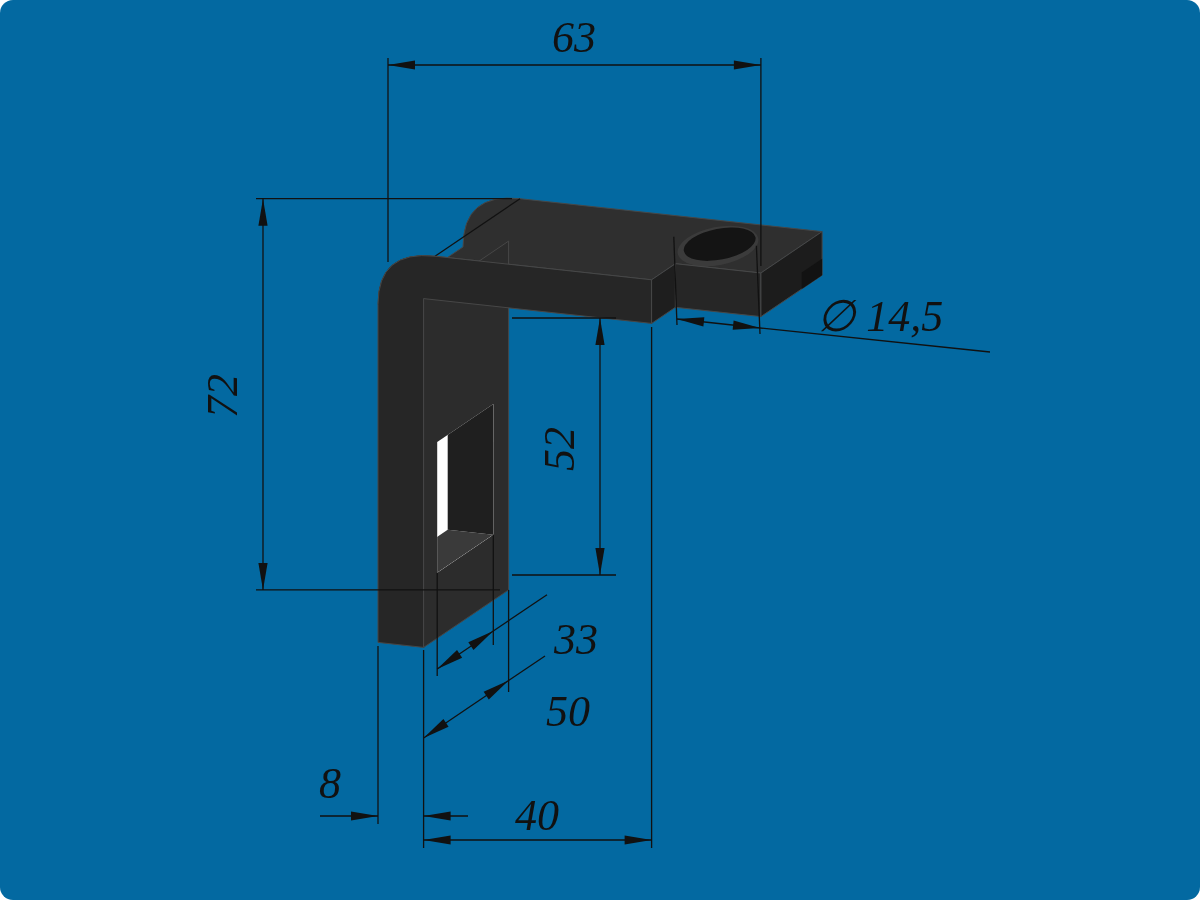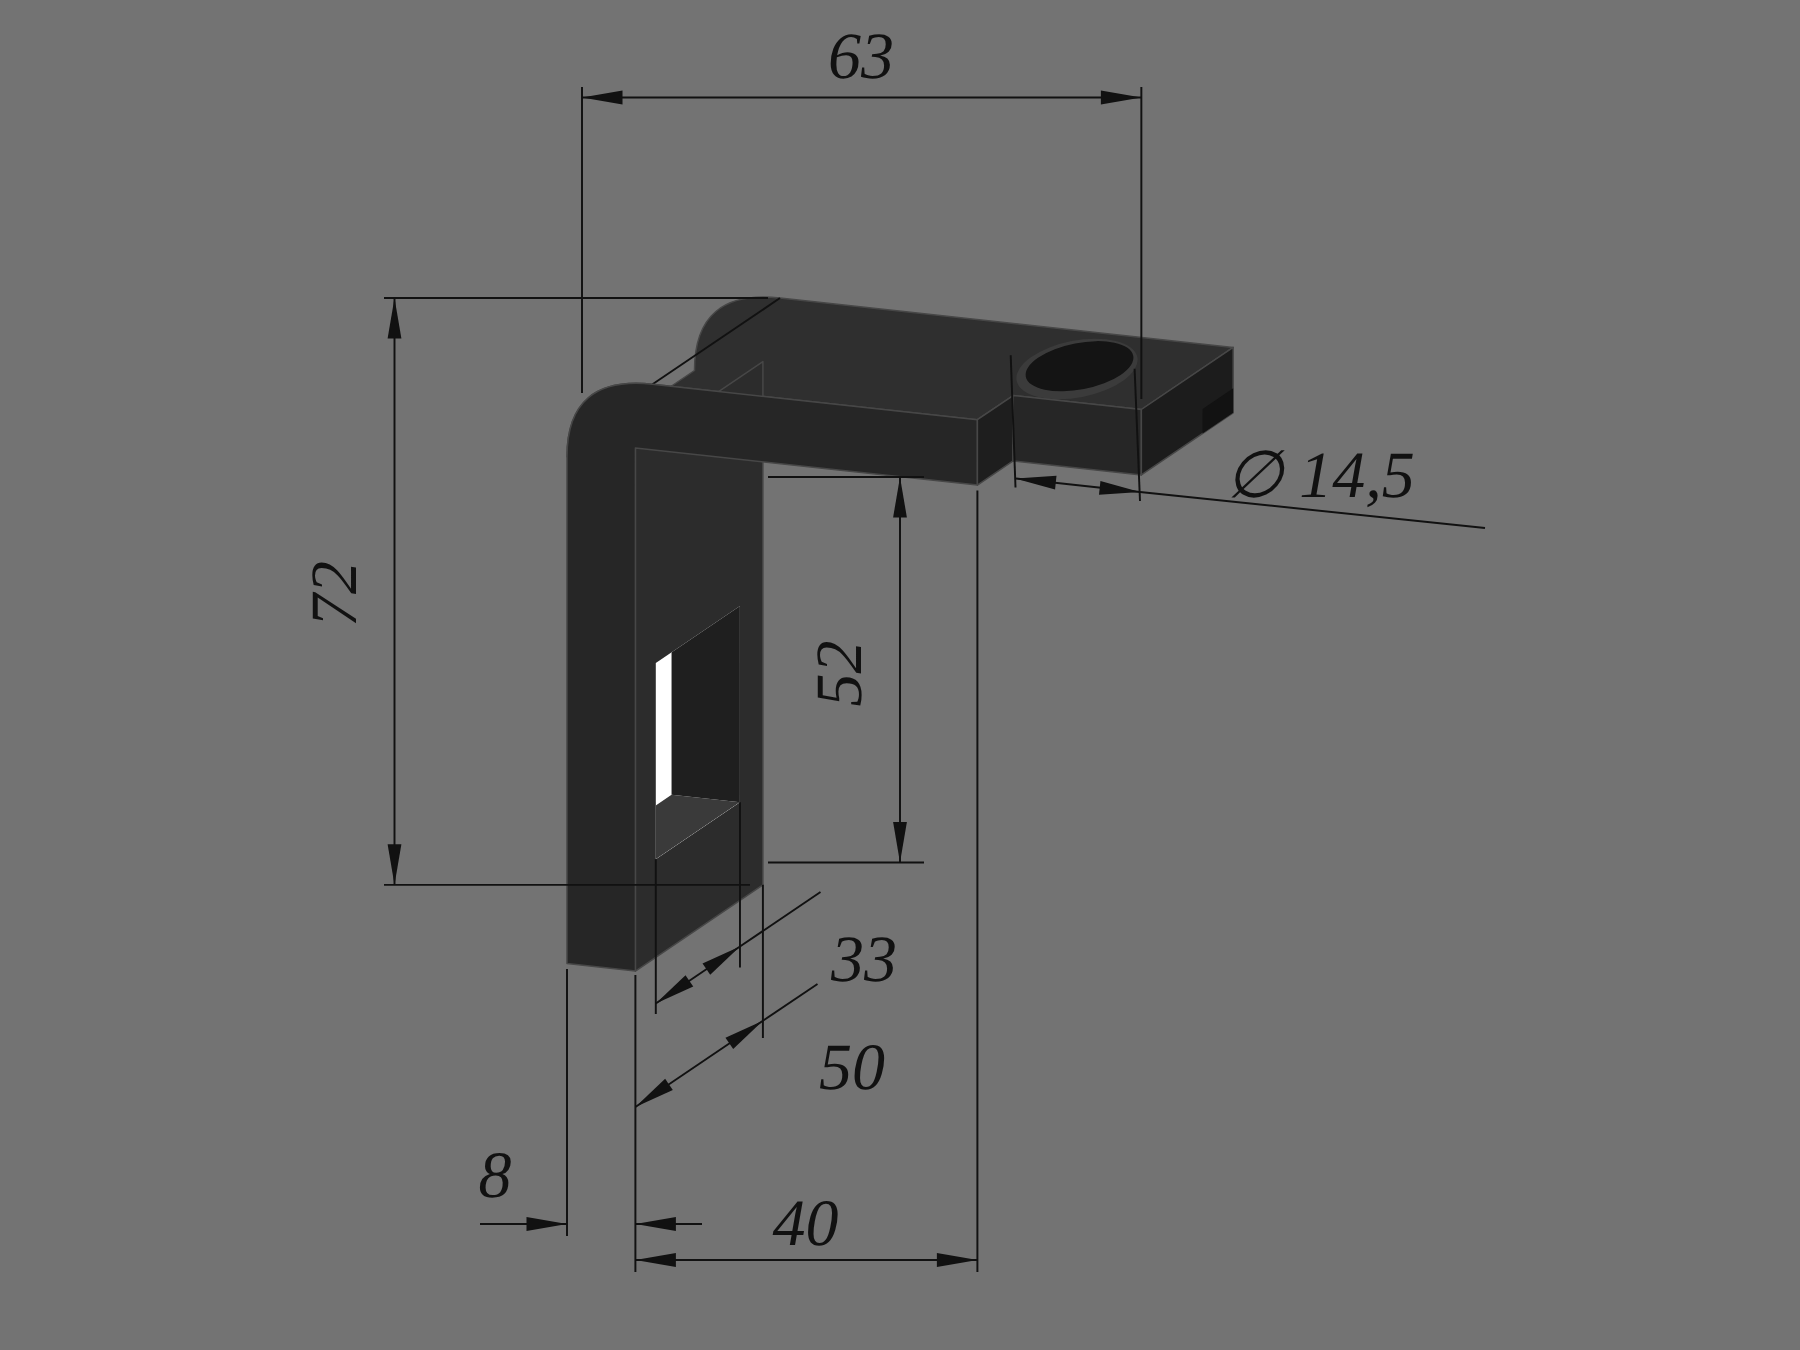--- a/index.html
+++ b/index.html
@@ -1,16 +1,16 @@
 <!DOCTYPE html>
 <html><head>
 <meta charset="utf-8">
 <style>
   html,body{margin:0;padding:0;background:#ffffff;}
-  .canvas{position:relative;width:1200px;height:900px;background:#737373;overflow:hidden;}
+  .canvas{position:relative;width:1200px;height:900px;background:#0369a1;overflow:hidden;border-radius:13px;}
   svg{display:block;}
   .dim{font-family:"Liberation Serif", serif;font-style:italic;font-size:44px;fill:#111;text-anchor:middle;}
   .dline{stroke:#111;stroke-width:1.3;fill:none;}
   .arr{fill:#111;stroke:none;}
   .face{stroke:#474747;stroke-width:1;stroke-linejoin:round;}
 </style>
 </head>
 <body>
 
 <div class="canvas">

